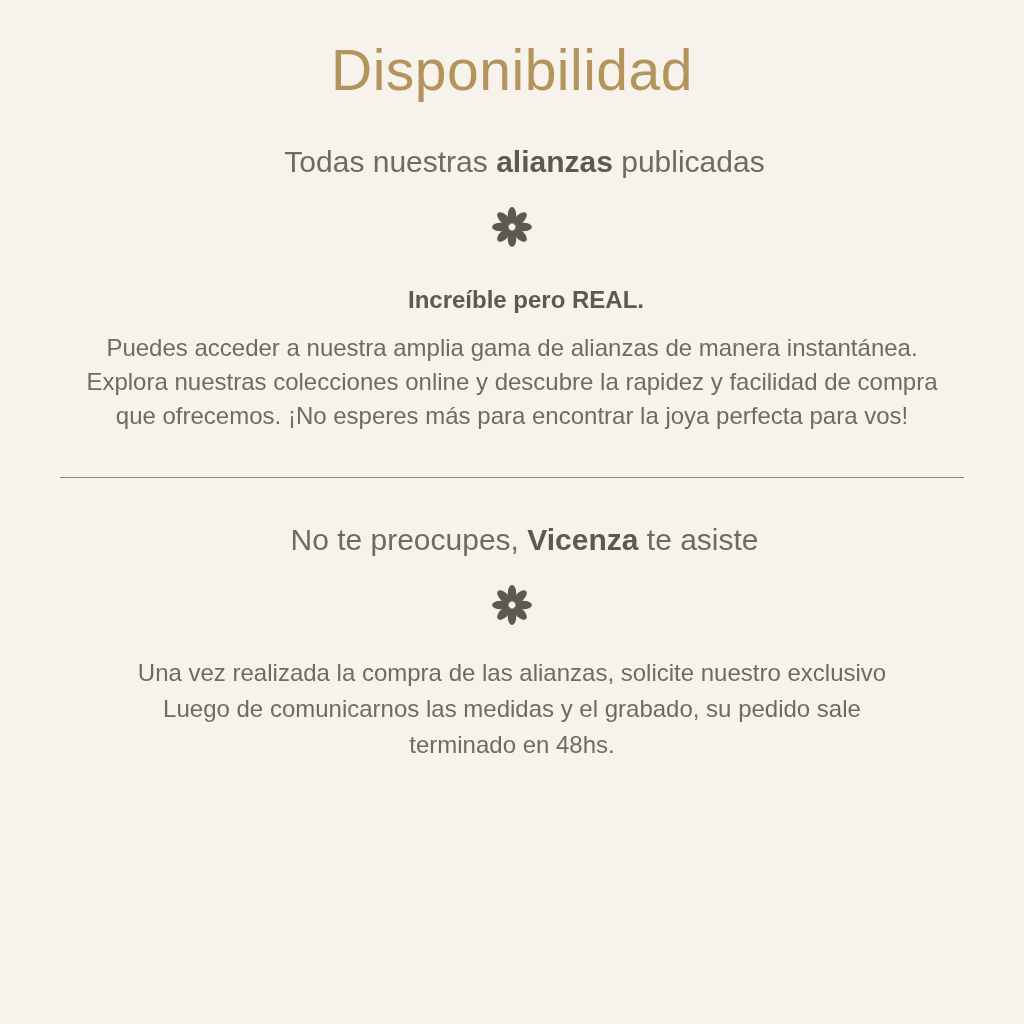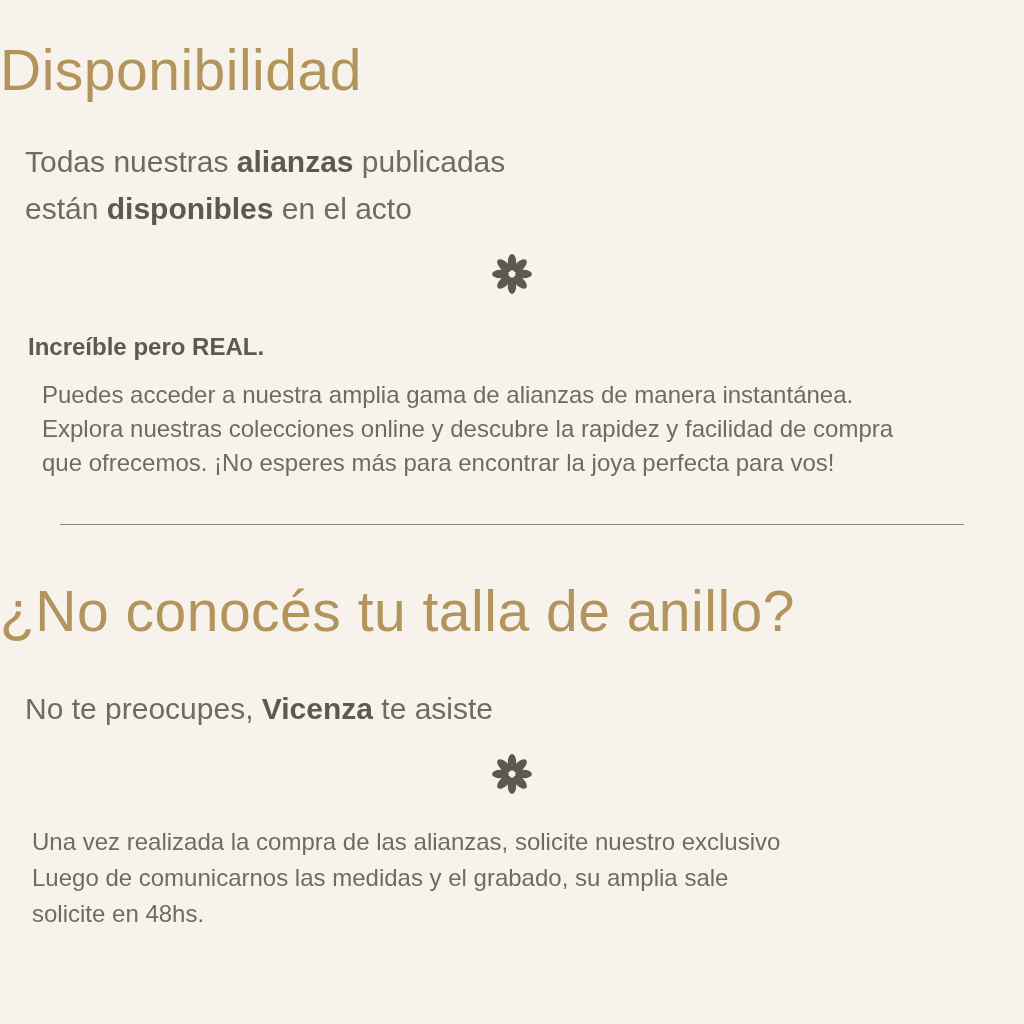--- a/index.html
+++ b/index.html
@@ -10,21 +10,21 @@
     --divider:#8a877d;
   }
   *{box-sizing:border-box;}
   html,body{margin:0;padding:0;}
   body{
     width:1024px;height:1024px;overflow:hidden;
     background:var(--bg);
     font-family:"Liberation Sans","DejaVu Sans",sans-serif;
     color:var(--text);
   }
-  .wrap{padding-top:34px;}
+  .wrap{padding-top:34px;text-align:center;}
   .section-title{
     margin:0;
     font-size:57px;line-height:72px;
     font-weight:300;
     color:var(--accent);
     letter-spacing:0.5px;
   }
   .subtitle{
     margin:32px auto 0;
     font-size:30px;line-height:47px;
@@ -67,21 +67,20 @@
 </style>
 </head>
 <body>
 
 <div class="wrap">
 
   <h1 class="section-title">Disponibilidad</h1>
 
   <div class="subtitle">
     <div><span>Todas nuestras </span><span class="b">alianzas</span><span> publicadas</span></div>
-    <div><span>están </span><span class="b">disponibles</span><span> en el acto</span></div>
   </div>
 
   <div class="flower">
     <svg width="42" height="42" viewBox="0 0 40 40" aria-hidden="true">
       <g fill="#5c5951">
         <ellipse cx="20" cy="9" rx="4.1" ry="8" transform="rotate(0 20 20)"></ellipse>
         <ellipse cx="20" cy="9" rx="4.1" ry="8" transform="rotate(45 20 20)"></ellipse>
         <ellipse cx="20" cy="9" rx="4.1" ry="8" transform="rotate(90 20 20)"></ellipse>
         <ellipse cx="20" cy="9" rx="4.1" ry="8" transform="rotate(135 20 20)"></ellipse>
         <ellipse cx="20" cy="9" rx="4.1" ry="8" transform="rotate(180 20 20)"></ellipse>
@@ -93,21 +92,20 @@
   </div>
 
   <p class="lead">Increíble pero REAL.</p>
 
   <p class="body-text">Puedes acceder a nuestra amplia gama de alianzas de manera instantánea.
 Explora nuestras colecciones online y descubre la rapidez y facilidad de compra
 que ofrecemos. ¡No esperes más para encontrar la joya perfecta para vos!</p>
 
   <hr class="rule">
 
-  <h1 class="section-title h2">¿No conocés tu talla de anillo?</h1>
 
   <div class="subtitle subtitle2">
     <div><span>No te preocupes, </span><span class="b">Vicenza</span><span> te asiste</span></div>
   </div>
 
   <div class="flower">
     <svg width="42" height="42" viewBox="0 0 40 40" aria-hidden="true">
       <g fill="#5c5951">
         <ellipse cx="20" cy="9" rx="4.1" ry="8" transform="rotate(0 20 20)"></ellipse>
         <ellipse cx="20" cy="9" rx="4.1" ry="8" transform="rotate(45 20 20)"></ellipse>
@@ -116,17 +114,17 @@
         <ellipse cx="20" cy="9" rx="4.1" ry="8" transform="rotate(180 20 20)"></ellipse>
         <ellipse cx="20" cy="9" rx="4.1" ry="8" transform="rotate(225 20 20)"></ellipse>
         <ellipse cx="20" cy="9" rx="4.1" ry="8" transform="rotate(270 20 20)"></ellipse>
         <ellipse cx="20" cy="9" rx="4.1" ry="8" transform="rotate(315 20 20)"></ellipse>
       </g>
     </svg>
   </div>
 
   <div class="rich-body">
     <div><span>Una vez realizada la compra de las alianzas, solicite nuestro exclusivo</span></div>
-    <div><span>Luego de comunicarnos las medidas y el grabado, su amplia sale</span></div>
-    <div><span>solicite en 48hs.</span></div>
+    <div><span>Luego de comunicarnos las medidas y el grabado, su pedido sale</span></div>
+    <div><span>terminado en 48hs.</span></div>
   </div>
 
 </div>
 
 </body></html>

